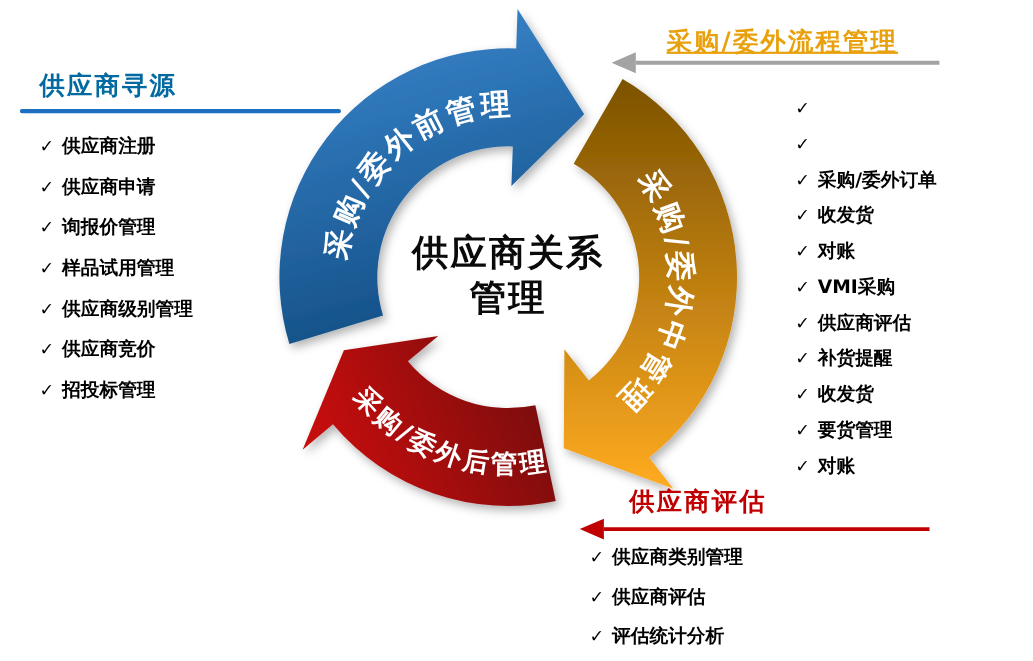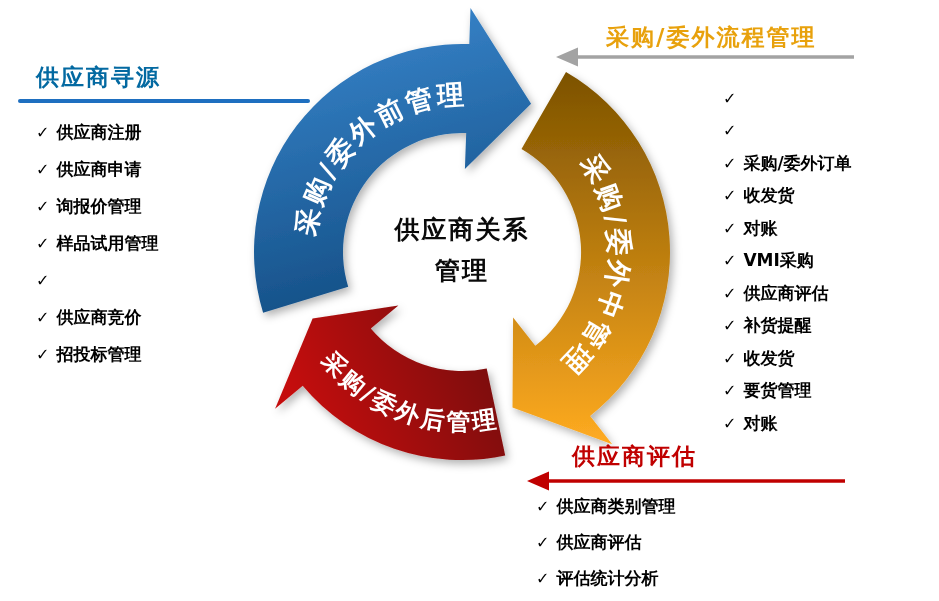--- a/index.html
+++ b/index.html
@@ -2,21 +2,21 @@
 <html><head>
 <meta charset="utf-8">
 <style>
   html,body{margin:0;padding:0;}
   body{background:#ffffff;font-family:"DejaVu Sans","Liberation Sans",sans-serif;}
   .stage{position:relative;width:939px;height:601px;background:#ffffff;overflow:hidden;}
   .layer{position:absolute;left:0;top:0;width:939px;height:601px;}
   .arc-label{fill:#ffffff;font-size:27px;font-weight:bold;letter-spacing:3px;font-family:"DejaVu Sans",sans-serif;}
   .arc-label-small{font-size:24px;}
   .center-title{position:absolute;left:312px;top:209px;width:300px;text-align:center;
-                font-size:25px;line-height:41px;font-weight:bold;color:#0a0a0a;letter-spacing:2px;}
+                font-size:33px;line-height:41px;font-weight:bold;color:#0a0a0a;letter-spacing:2px;}
   .panel-title{position:absolute;font-size:23px;font-weight:bold;letter-spacing:2px;white-space:nowrap;}
   .title-sourcing{left:36px;top:62px;}
   .title-process{left:606px;top:22px;}
   .title-eval{left:572px;top:441px;}
   .underline-sourcing{position:absolute;left:18px;top:99px;width:292px;height:4px;border-radius:2px;}
   .list{position:absolute;list-style:none;margin:0;padding:0;}
   .list li{display:flex;align-items:center;font-size:17px;font-weight:bold;color:#000000;white-space:nowrap;}
   .list-left{left:36px;top:114px;}
   .list-left li{height:37px;}
   .list-right{left:723px;top:82px;}
@@ -96,32 +96,33 @@
       <li>
         <span class="check">✓</span>
         <span>询报价管理</span>
       </li>
       <li>
         <span class="check">✓</span>
         <span>样品试用管理</span>
       </li>
       <li>
         <span class="check">✓</span>
+        <span>供应商级别管理</span>
       </li>
       <li>
         <span class="check">✓</span>
         <span>供应商竞价</span>
       </li>
       <li>
         <span class="check">✓</span>
         <span>招投标管理</span>
       </li>
     </ul>
 
-  <div class="panel-title title-process" style="color: rgb(232, 161, 12);">采购/委外流程管理</div>
+  <div class="panel-title title-process" style="color: rgb(232, 161, 12); text-decoration: underline;">采购/委外流程管理</div>
   <ul class="list list-right">
       <li>
         <span class="check">✓</span>
       </li>
       <li>
         <span class="check">✓</span>
       </li>
       <li>
         <span class="check">✓</span>
         <span>采购/委外订单</span>

